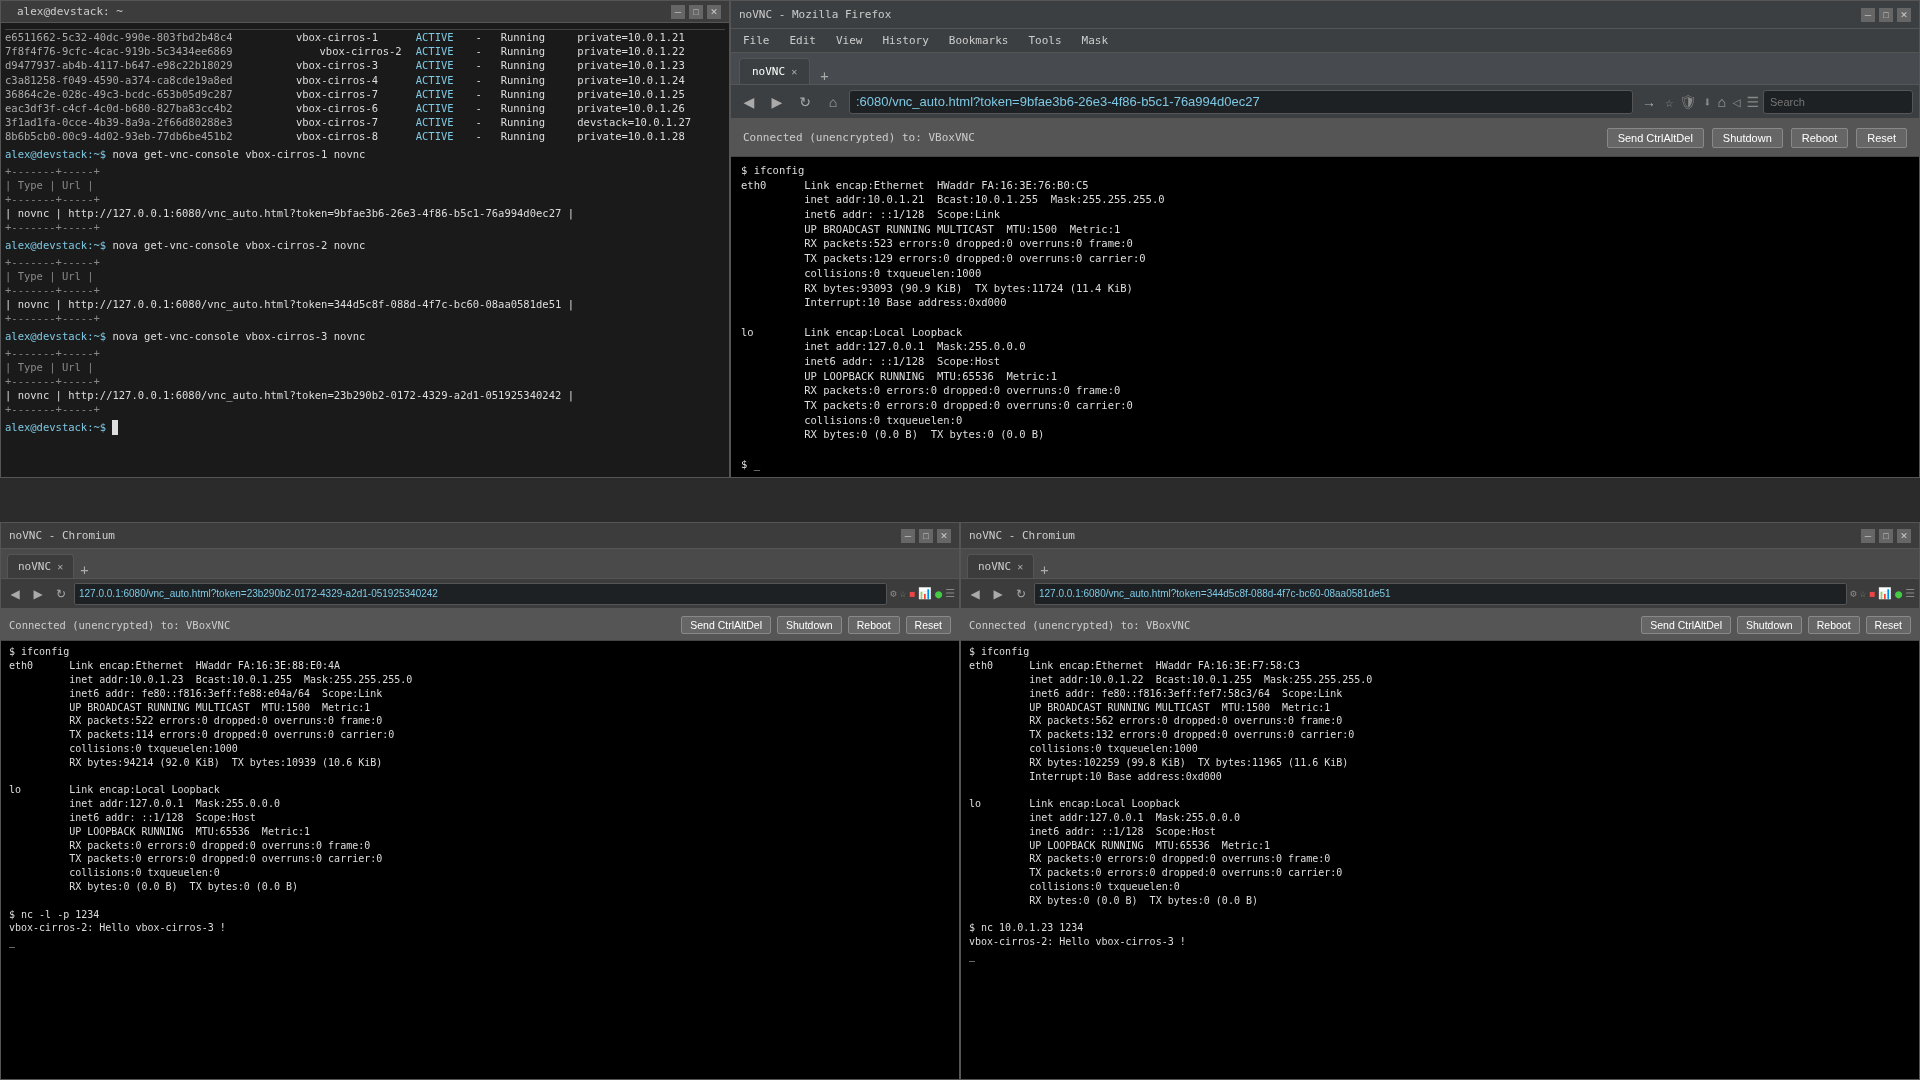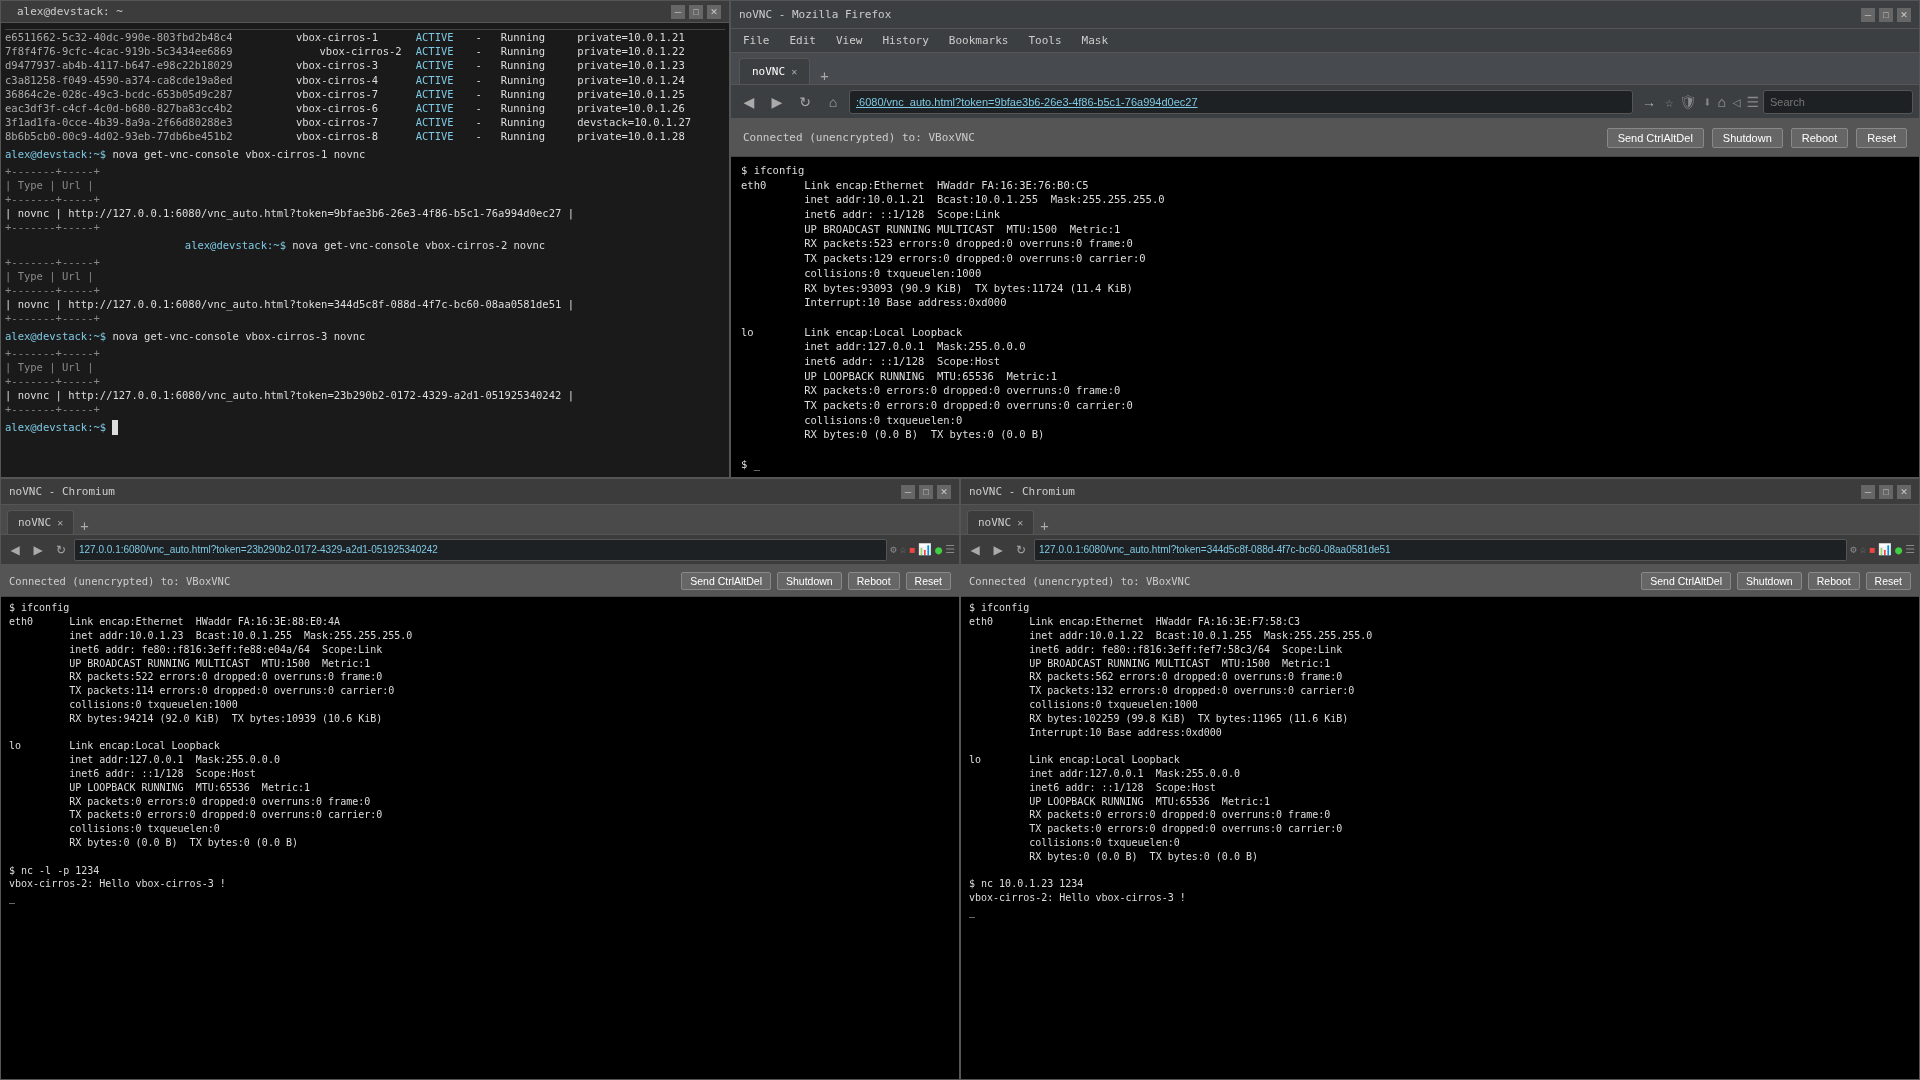--- a/index.html
+++ b/index.html
@@ -157,25 +157,24 @@
       height: 24px;
       display: flex;
       align-items: center;
       justify-content: center;
     }
     .url-bar {
       flex: 1;
       background: #1e2124;
       border: 1px solid #555;
       color: #7ec8e3;
-      font-size: 11px;
+      font-size: 13px;
       padding: 2px 6px;
       height: 24px;
       border-radius: 3px;
-      text-decoration: underline;
     }
     .search-bar {
       background: #1e2124;
       border: 1px solid #555;
       color: #ccc;
       font-size: 11px;
       padding: 2px 6px;
       height: 24px;
       width: 150px;
       border-radius: 3px;
@@ -244,20 +243,21 @@
       flex: 1;
     }
 
     
     .chromium-panel {
       flex: 1;
       background: #2b2b2b;
       border: 1px solid #555;
       display: flex;
       flex-direction: column;
+      margin-top: 44px;
     }
     .chromium-titlebar {
       background: #3c3c3c;
       height: 26px;
       display: flex;
       align-items: center;
       justify-content: space-between;
       padding: 0 8px;
       border-bottom: 1px solid #555;
     }
@@ -442,21 +442,21 @@
             </tr>
       </tbody>
         </table>
       <div style="">
         <div><span style="color:#7ec8e3;">alex@devstack:~$</span> <span>nova get-vnc-console vbox-cirros-1 novnc</span></div>
         <div style="margin-top:2px; color:#888;">+-------+-----+</div>
         <div style="color:#888;">| Type  | Url |</div>
         <div style="color:#888;">+-------+-----+</div>
         <div>| novnc | <span>http://127.0.0.1:6080/vnc_auto.html?token=9bfae3b6-26e3-4f86-b5c1-76a994d0ec27</span> |</div>
         <div style="color:#888;">+-------+-----+</div>
-        <div style="margin-top:4px;text-align:center;"><span style="color:#7ec8e3;">alex@devstack:~$</span> <span>nova get-vnc-console vbox-cirros-2 novnc</span></div>
+        <div style="margin-top:4px;"><span style="color:#7ec8e3;">alex@devstack:~$</span> <span>nova get-vnc-console vbox-cirros-2 novnc</span></div>
         <div style="margin-top:2px; color:#888;">+-------+-----+</div>
         <div style="color:#888;">| Type  | Url |</div>
         <div style="color:#888;">+-------+-----+</div>
         <div>| novnc | <span>http://127.0.0.1:6080/vnc_auto.html?token=344d5c8f-088d-4f7c-bc60-08aa0581de51</span> |</div>
         <div style="color:#888;">+-------+-----+</div>
         <div style="margin-top:4px;"><span style="color:#7ec8e3;">alex@devstack:~$</span> <span>nova get-vnc-console vbox-cirros-3 novnc</span></div>
         <div style="margin-top:2px; color:#888;">+-------+-----+</div>
         <div style="color:#888;">| Type  | Url |</div>
         <div style="color:#888;">+-------+-----+</div>
         <div>| novnc | <span>http://127.0.0.1:6080/vnc_auto.html?token=23b290b2-0172-4329-a2d1-051925340242</span> |</div>

